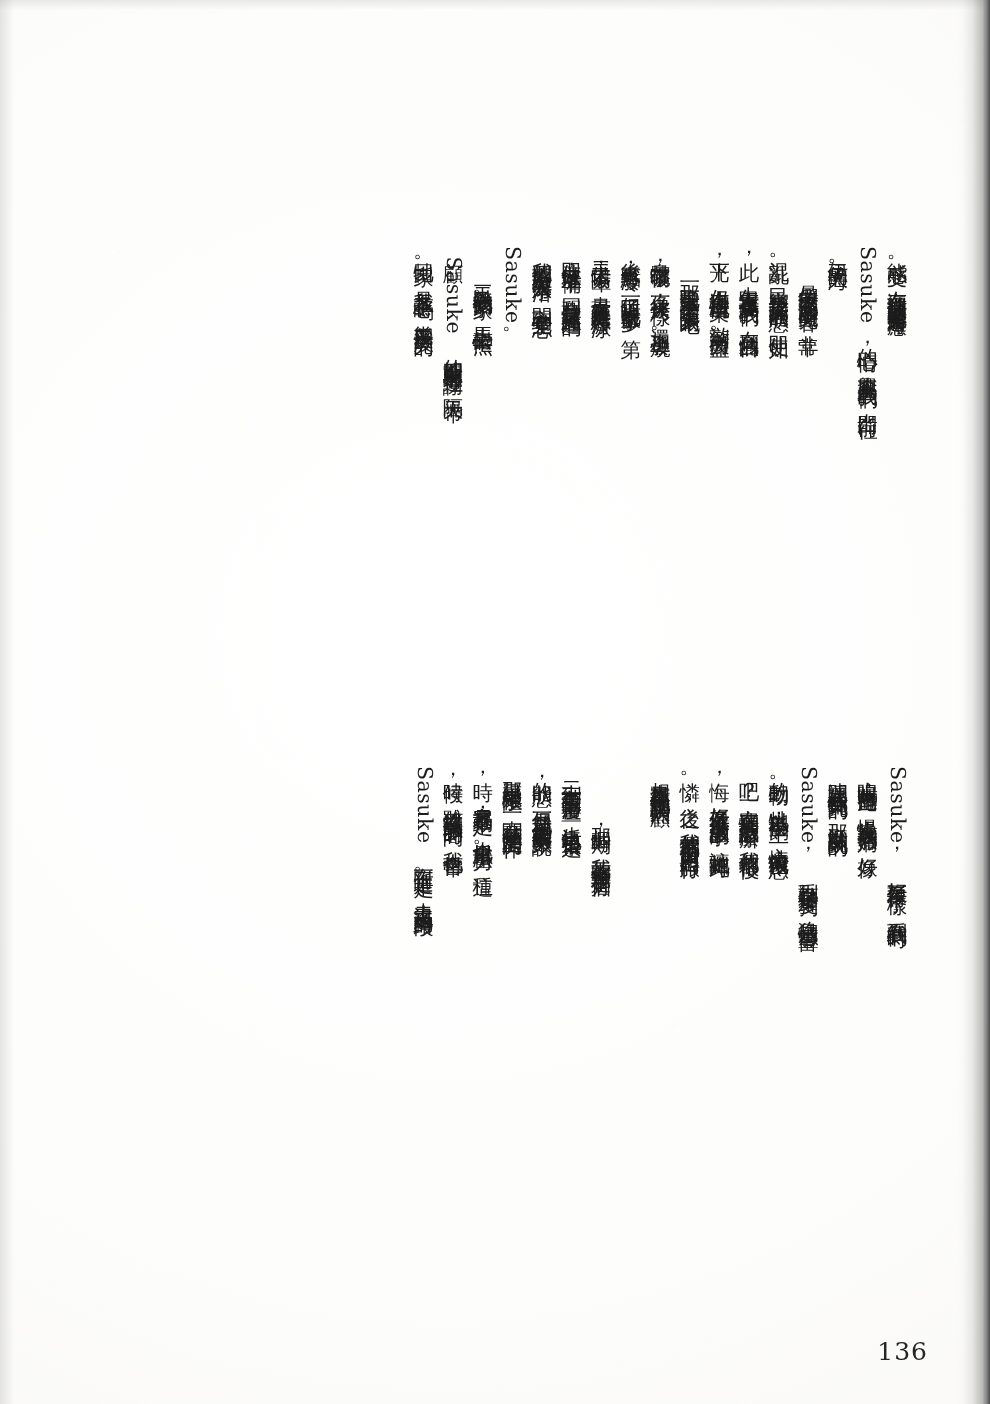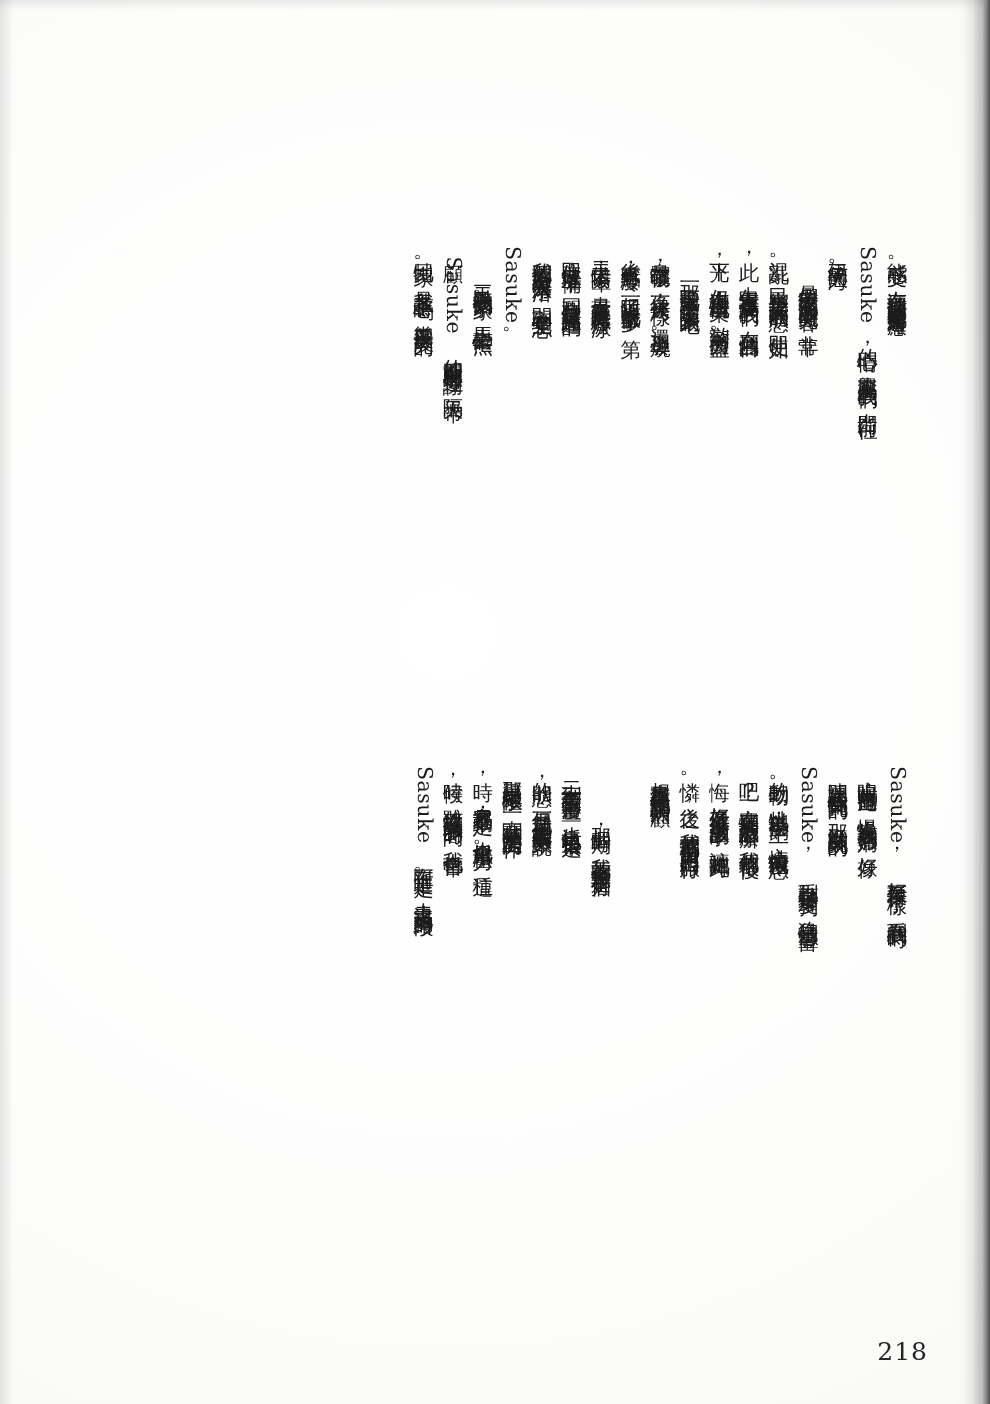--- a/index.html
+++ b/index.html
@@ -163,18 +163,18 @@
       <div class="col">二十到三十頁的單篇漫畫。生活也是很緊迫</div>
       <div class="col">的狀態，但是就我一個人能畫的頁數來說，</div>
       <div class="col">那已經是極限了。一直關在狹窄的房間工作</div>
       <div class="col">時，容易運動不足，也會累積壓力。這種</div>
       <div class="col">時候，雖然還沒到散步的時間，我也會帶</div>
       <div class="col"><span class="latin">Sasuke</span> 在附近走一走。走走沒走過的路段，</div>
     </div>
 
   <div id="grain"></div>
 
-  <div id="page-number">218</div>
+  <div id="page-number">136</div>
 
   <div id="gutter-shadow"></div>
   <div id="gutter-line"></div>
 
 </div>
 
 </body></html>

